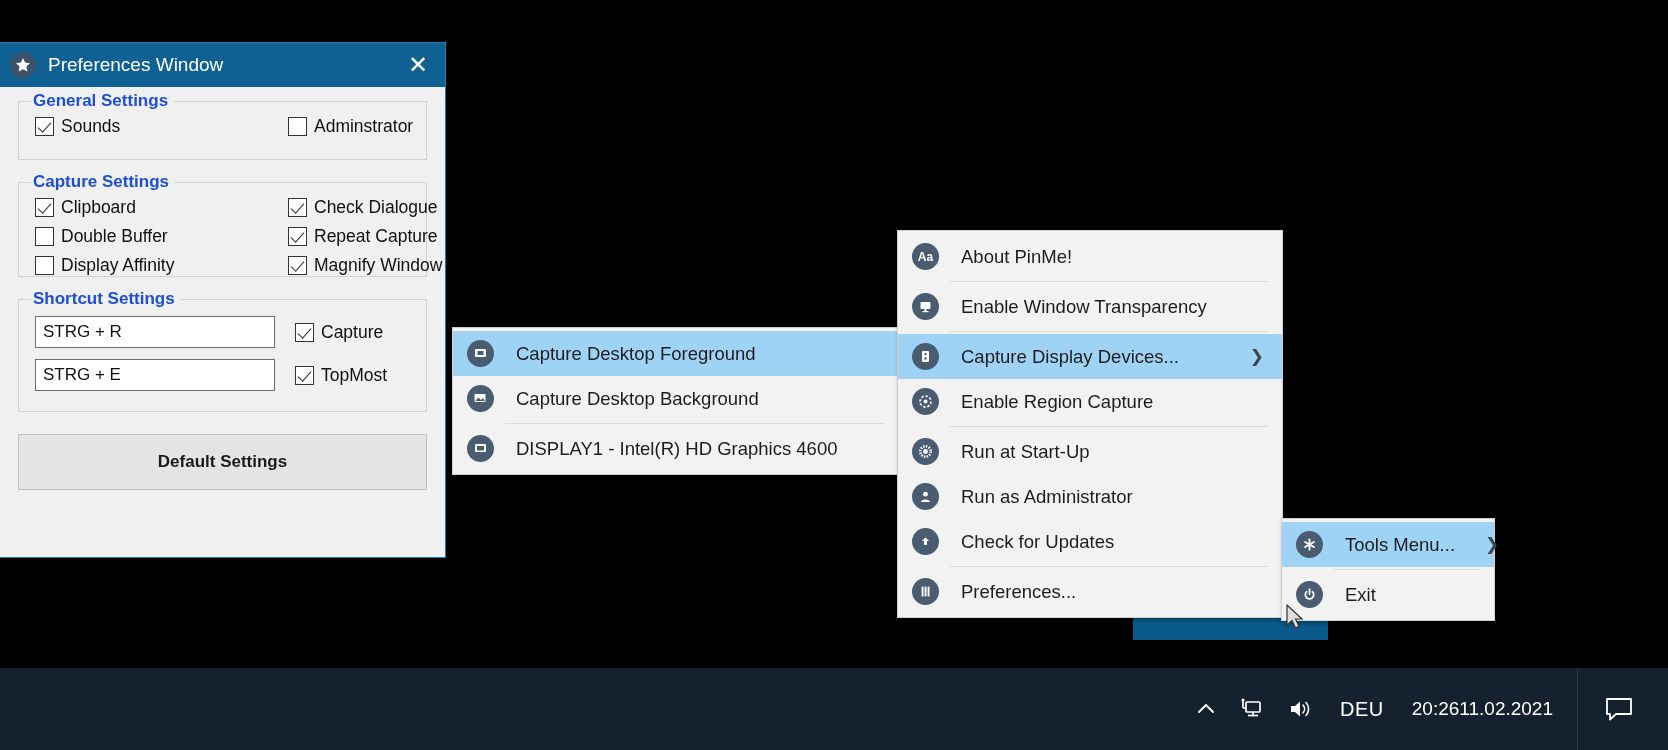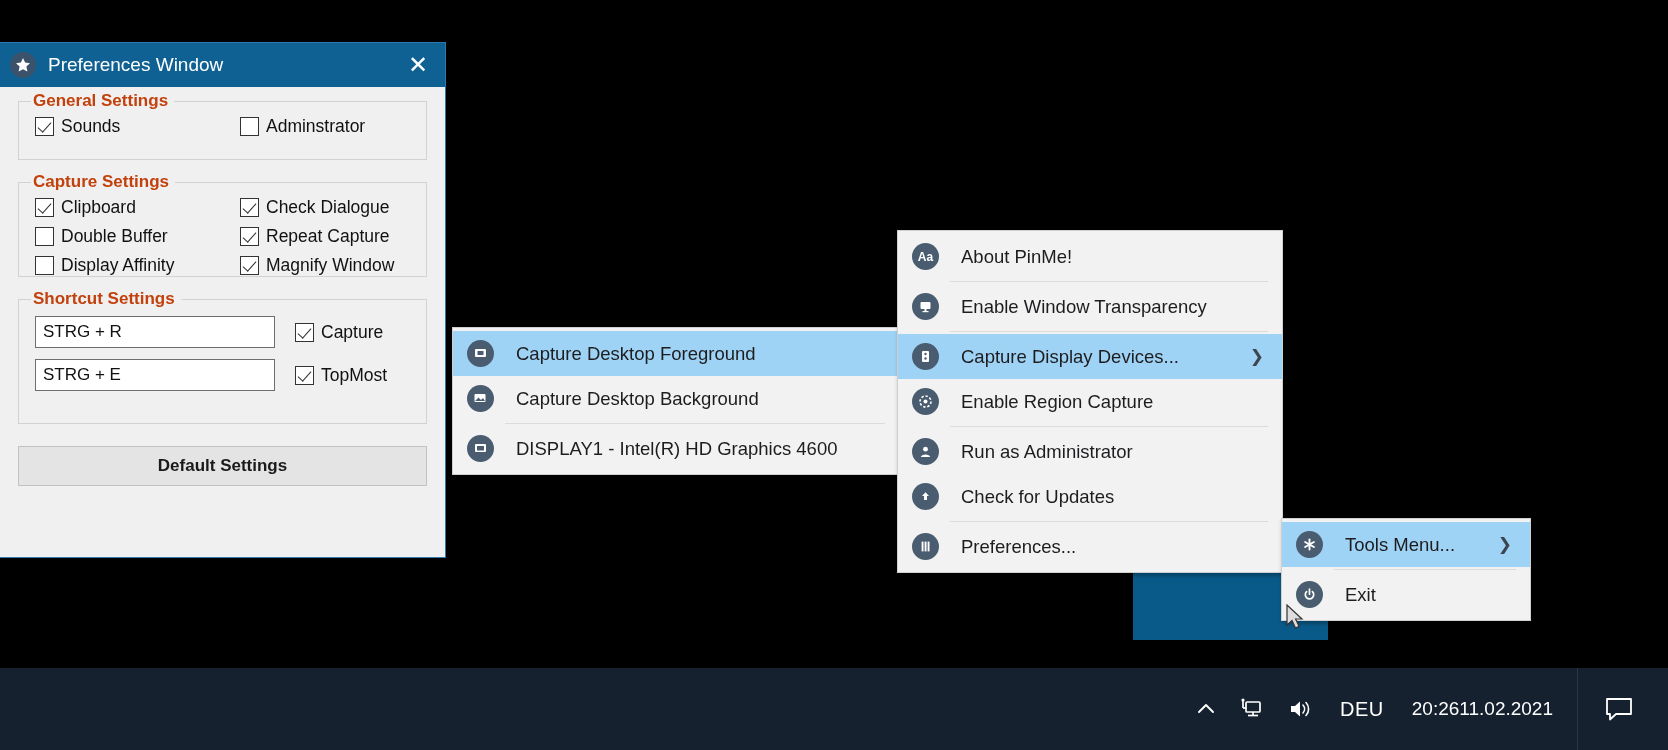--- a/index.html
+++ b/index.html
@@ -143,30 +143,31 @@
     padding: 22px 16px 16px 16px;
   }
   .group-title {
     position: absolute;
     top: -11px;
     left: 12px;
     background: #f0f0f0;
     padding: 0 6px 0 2px;
     font-size: 17px;
     font-weight: bold;
-    color: #c2410c;
+    color: #1d4ed8;
   }
   .group.g-general { padding-top: 14px; padding-bottom: 22px; }
   .group.g-capture { padding-top: 14px; padding-bottom: 0; }
   .group.g-shortcut { padding-top: 16px; padding-bottom: 16px; }
 
   .chk-row {
     display: flex;
     align-items: center;
     margin-bottom: 8px;
+    gap: 48px;
   }
   .chk-row:last-child { margin-bottom: 0; }
   .chk-col { flex: 0 0 205px; display: flex; align-items: center; }
 
   .cb {
     width: 19px; height: 19px;
     border: 1.6px solid #333333;
     background: #ffffff;
     display: inline-flex;
     align-items: center;
@@ -188,37 +189,37 @@
     color: #111111;
     margin-left: 7px;
     white-space: nowrap;
   }
 
   .sc-row {
     display: flex;
     align-items: center;
     margin-bottom: 11px;
   }
-  .sc-row:last-child { margin-bottom: 16px; }
+  .sc-row:last-child { margin-bottom: 4px; }
   .sc-input {
     width: 240px;
     height: 32px;
     border: 1px solid #6e6e6e;
     background: #ffffff;
     font-size: 17px;
     font-family: "Liberation Sans", sans-serif;
     color: #111111;
     padding: 0 7px;
     outline: none;
   }
   .sc-check { display: flex; align-items: center; margin-left: 20px; }
 
   .default-btn {
     width: 100%;
-    height: 40px;
+    height: 56px;
     background: #e4e4e4;
     border: 1px solid #c2c2c2;
     font-size: 17px;
     font-weight: bold;
     color: #1a1a1a;
     font-family: "Liberation Sans", sans-serif;
     cursor: default;
   }
 
   
@@ -266,21 +267,21 @@
     height: 1px;
     background: #dcdcdc;
     margin: 2px 14px 2px 52px;
   }
 
   
   #menu-main { left: 897px; top: 230px; width: 386px; }
   
   #menu-capture { left: 452px; top: 327px; width: 448px; }
   
-  #menu-tray { left: 1281px; top: 518px; width: 250px; }
+  #menu-tray { left: 1281px; top: 518px; width: 214px; }
 
   .cursor {
     position: absolute;
     left: 1286px;
     top: 604px;
     width: 22px;
     height: 30px;
     pointer-events: none;
   }
 </style>
@@ -451,20 +452,29 @@
       <span class="mi-icon">
         <svg width="15" height="15" viewBox="0 0 15 15">
             <circle cx="7.5" cy="7.5" r="5.5" fill="none" stroke="#ffffff" stroke-width="1.6" stroke-dasharray="2.4 1.8"></circle>
             <circle cx="7.5" cy="7.5" r="2" fill="#ffffff"></circle>
           </svg>
       </span>
       <span class="mi-label">Enable Region Capture</span>
     </div>
     <div class="menu-sep"></div>
 
+    <div class="menu-item">
+      <span class="mi-icon">
+        <svg width="15" height="15" viewBox="0 0 15 15">
+            <circle cx="7.5" cy="7.5" r="5.2" fill="none" stroke="#ffffff" stroke-width="2.6" stroke-dasharray="1.4 1.3"></circle>
+            <circle cx="7.5" cy="7.5" r="2.4" fill="#ffffff"></circle>
+          </svg>
+      </span>
+      <span class="mi-label">Run at Start-Up</span>
+    </div>
 
     <div class="menu-item">
       <span class="mi-icon">
         <svg width="15" height="15" viewBox="0 0 15 15">
             <circle cx="7.5" cy="5.2" r="2.4" fill="#ffffff"></circle>
             <path d="M2.8 13 C3.2 9.6 11.8 9.6 12.2 13 Z" fill="#ffffff"></path>
           </svg>
       </span>
       <span class="mi-label">Run as Administrator</span>
     </div>

